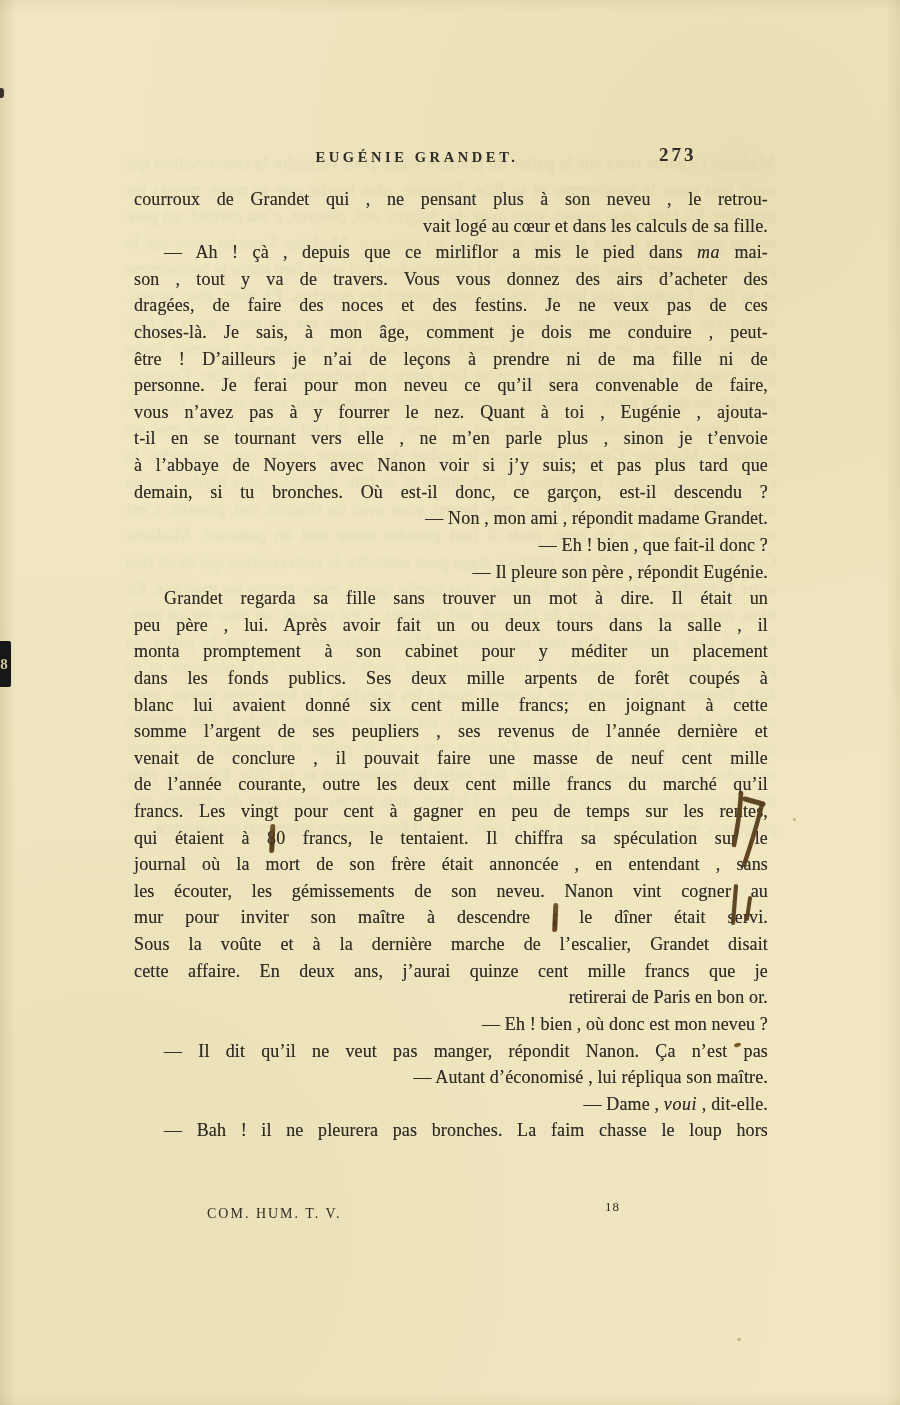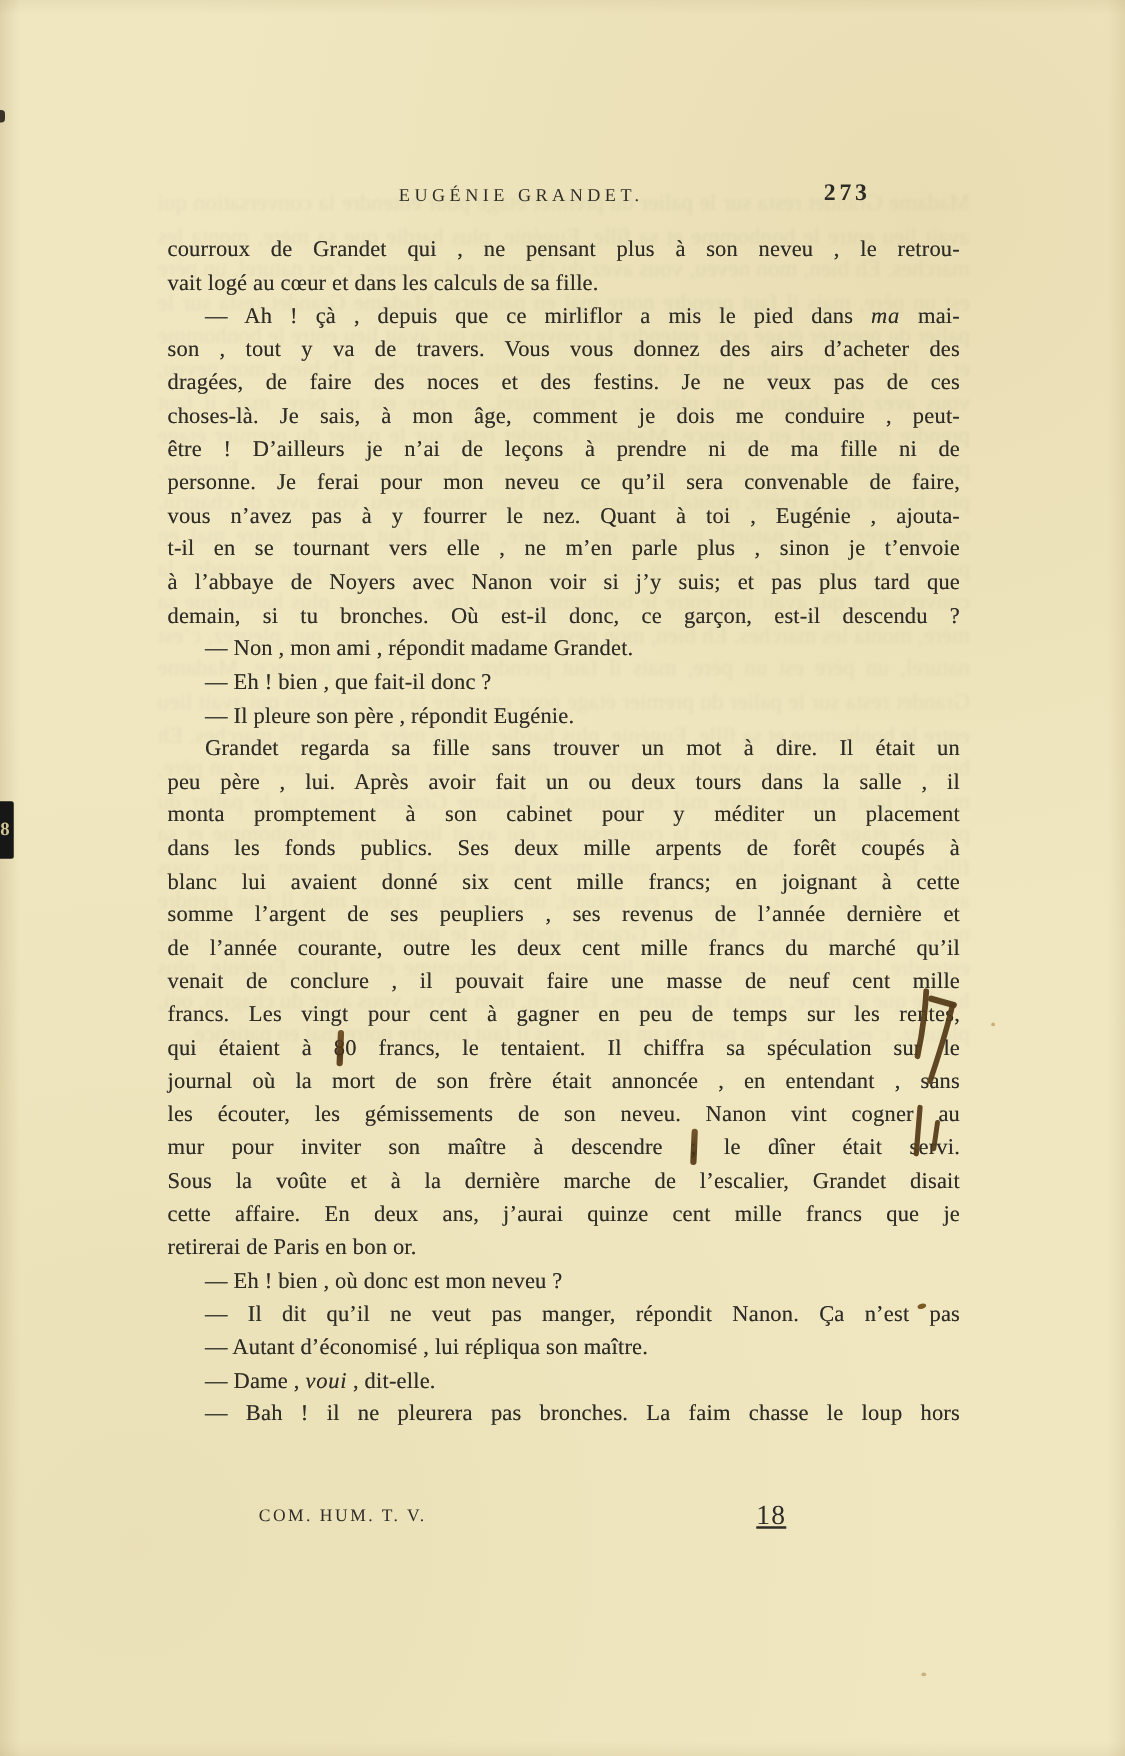--- a/index.html
+++ b/index.html
@@ -21,51 +21,51 @@
   #bleed{
     left:126px;top:150px;width:650px;height:1072px;overflow:hidden;
     transform:scaleX(-1);filter:blur(1.1px);
     opacity:0.072;color:#55643e;
     font-size:18.5px;line-height:26.6px;text-align:justify;
     z-index:1;user-select:none;
   }
   
   #hdr-title{
     left:135px;top:149px;width:564px;text-align:center;
-    font-size:14.5px;font-weight:400;letter-spacing:3.6px;
+    font-size:14.5px;font-weight:700;letter-spacing:3.6px;
     z-index:3;
   }
   #hdr-page{
     left:659px;top:144px;font-size:19px;font-weight:700;letter-spacing:3px;
     z-index:3;
   }
   
   #text-block{
     left:134px;top:186px;width:634px;z-index:2;
     font-size:18px;line-height:26.62px;letter-spacing:0.15px;
     text-shadow:0 0 0.45px rgba(45,42,32,0.55);
   }
-  .line{height:26.62px;text-align:left;}
+  .line{height:26.62px;text-align:right;}
   .line.j{text-align:justify;text-align-last:justify;}
   .line.in{padding-left:30px;}
   .it{font-style:italic;letter-spacing:0.6px;}
   .ink{position:relative;}
   .ink::after{
     content:"";position:absolute;left:50%;top:-4px;
     transform:translateX(-50%) rotate(2.5deg);
     width:4.5px;height:29px;border-radius:3px;
     background:linear-gradient(#6b4a20 0%, #4a3010 70%, #5c3d16 100%);
     opacity:0.92;
   }
   
   #ftr-sig{
     left:207px;top:1206px;font-size:14px;font-weight:400;letter-spacing:2px;z-index:3;
   }
   #ftr-num{
-    left:605px;top:1199px;font-size:22px;letter-spacing:1px;z-index:3;text-decoration:underline;
+    left:605px;top:1199px;font-size:13px;letter-spacing:1px;z-index:3;
   }
   
   #mark17{left:731px;top:789px;z-index:4;}
   #markli{left:729px;top:883px;z-index:4;}
   .pen{stroke:#573d1a;stroke-linecap:round;fill:none;opacity:0.95;}
   
   #edge-tab{
     left:0;top:641px;width:11px;height:46px;background:#171717;
     color:#d2c594;font-size:15px;font-weight:700;line-height:46px;
     text-align:center;overflow:hidden;border-radius:0 2px 2px 0;z-index:4;
@@ -101,22 +101,22 @@
     <div class="line j"><span>demain, si tu bronches. Où est-il donc, ce garçon, est-il descendu ?</span></div>
     <div class="line in"><span>— Non , mon ami , répondit madame Grandet.</span></div>
     <div class="line in"><span>— Eh ! bien , que fait-il donc ?</span></div>
     <div class="line in"><span>— Il pleure son père , répondit Eugénie.</span></div>
     <div class="line j in"><span>Grandet regarda sa fille sans trouver un mot à dire. Il était un</span></div>
     <div class="line j"><span>peu père , lui. Après avoir fait un ou deux tours dans la salle , il</span></div>
     <div class="line j"><span>monta promptement à son cabinet pour y méditer un placement</span></div>
     <div class="line j"><span>dans les fonds publics. Ses deux mille arpents de forêt coupés à</span></div>
     <div class="line j"><span>blanc lui avaient donné six cent mille francs; en joignant à cette</span></div>
     <div class="line j"><span>somme l’argent de ses peupliers , ses revenus de l’année dernière et</span></div>
+    <div class="line j"><span>venait de conclure , il pouvait faire une masse de neuf cent mille</span></div>
     <div class="line j"><span>de l’année courante, outre les deux cent mille francs du marché qu’il</span></div>
-    <div class="line j"><span>venait de conclure , il pouvait faire une masse de neuf cent mille</span></div>
     <div class="line j"><span>francs. Les vingt pour cent à gagner en peu de temps sur les rentes,</span></div>
     <div class="line j"><span>qui étaient à </span><span class="ink">8</span><span>0 francs, le tentaient. Il chiffra sa spéculation sur le</span></div>
     <div class="line j"><span>journal où la mort de son frère était annoncée , en entendant , sans</span></div>
     <div class="line j"><span>les écouter, les gémissements de son neveu. Nanon vint cogner au</span></div>
     <div class="line j"><span>mur pour inviter son maître à descendre </span><span class="ink">;</span><span> le dîner était servi.</span></div>
     <div class="line j"><span>Sous la voûte et à la dernière marche de l’escalier, Grandet disait</span></div>
     <div class="line j"><span>cette affaire. En deux ans, j’aurai quinze cent mille francs que je</span></div>
     <div class="line"><span>retirerai de Paris en bon or.</span></div>
     <div class="line in"><span>— Eh ! bien , où donc est mon neveu ?</span></div>
     <div class="line j in"><span>— Il dit qu’il ne veut pas manger, répondit Nanon. Ça n’est pas</span></div>

